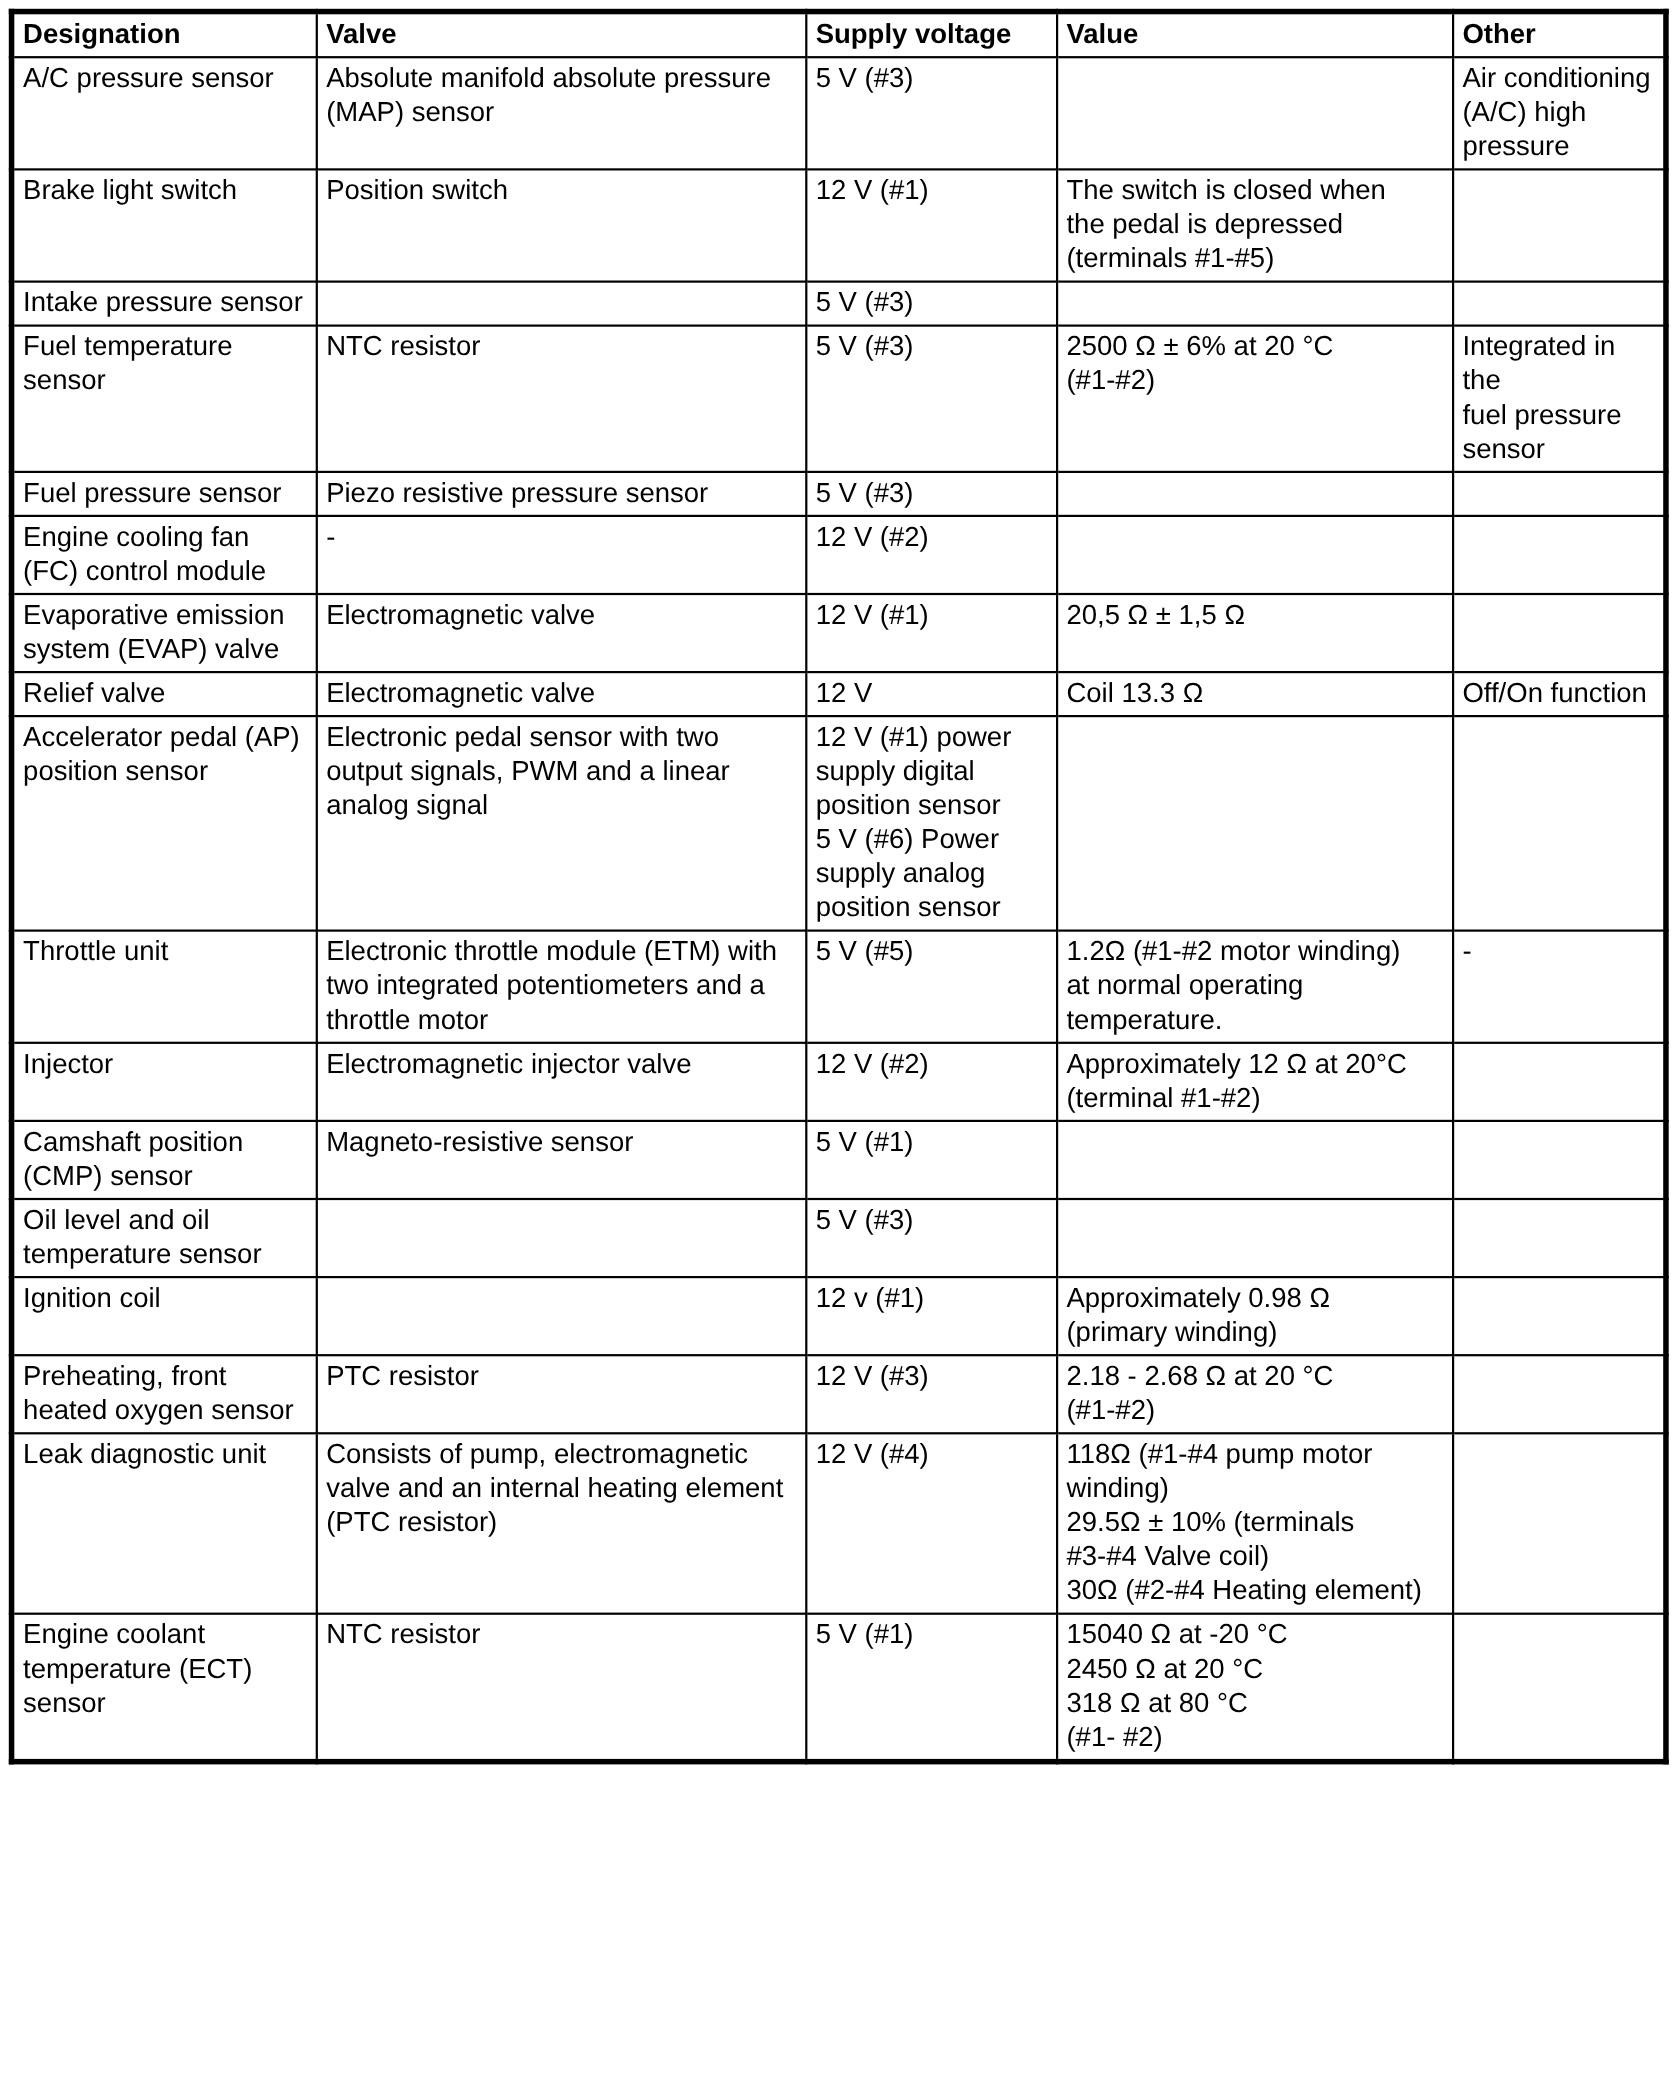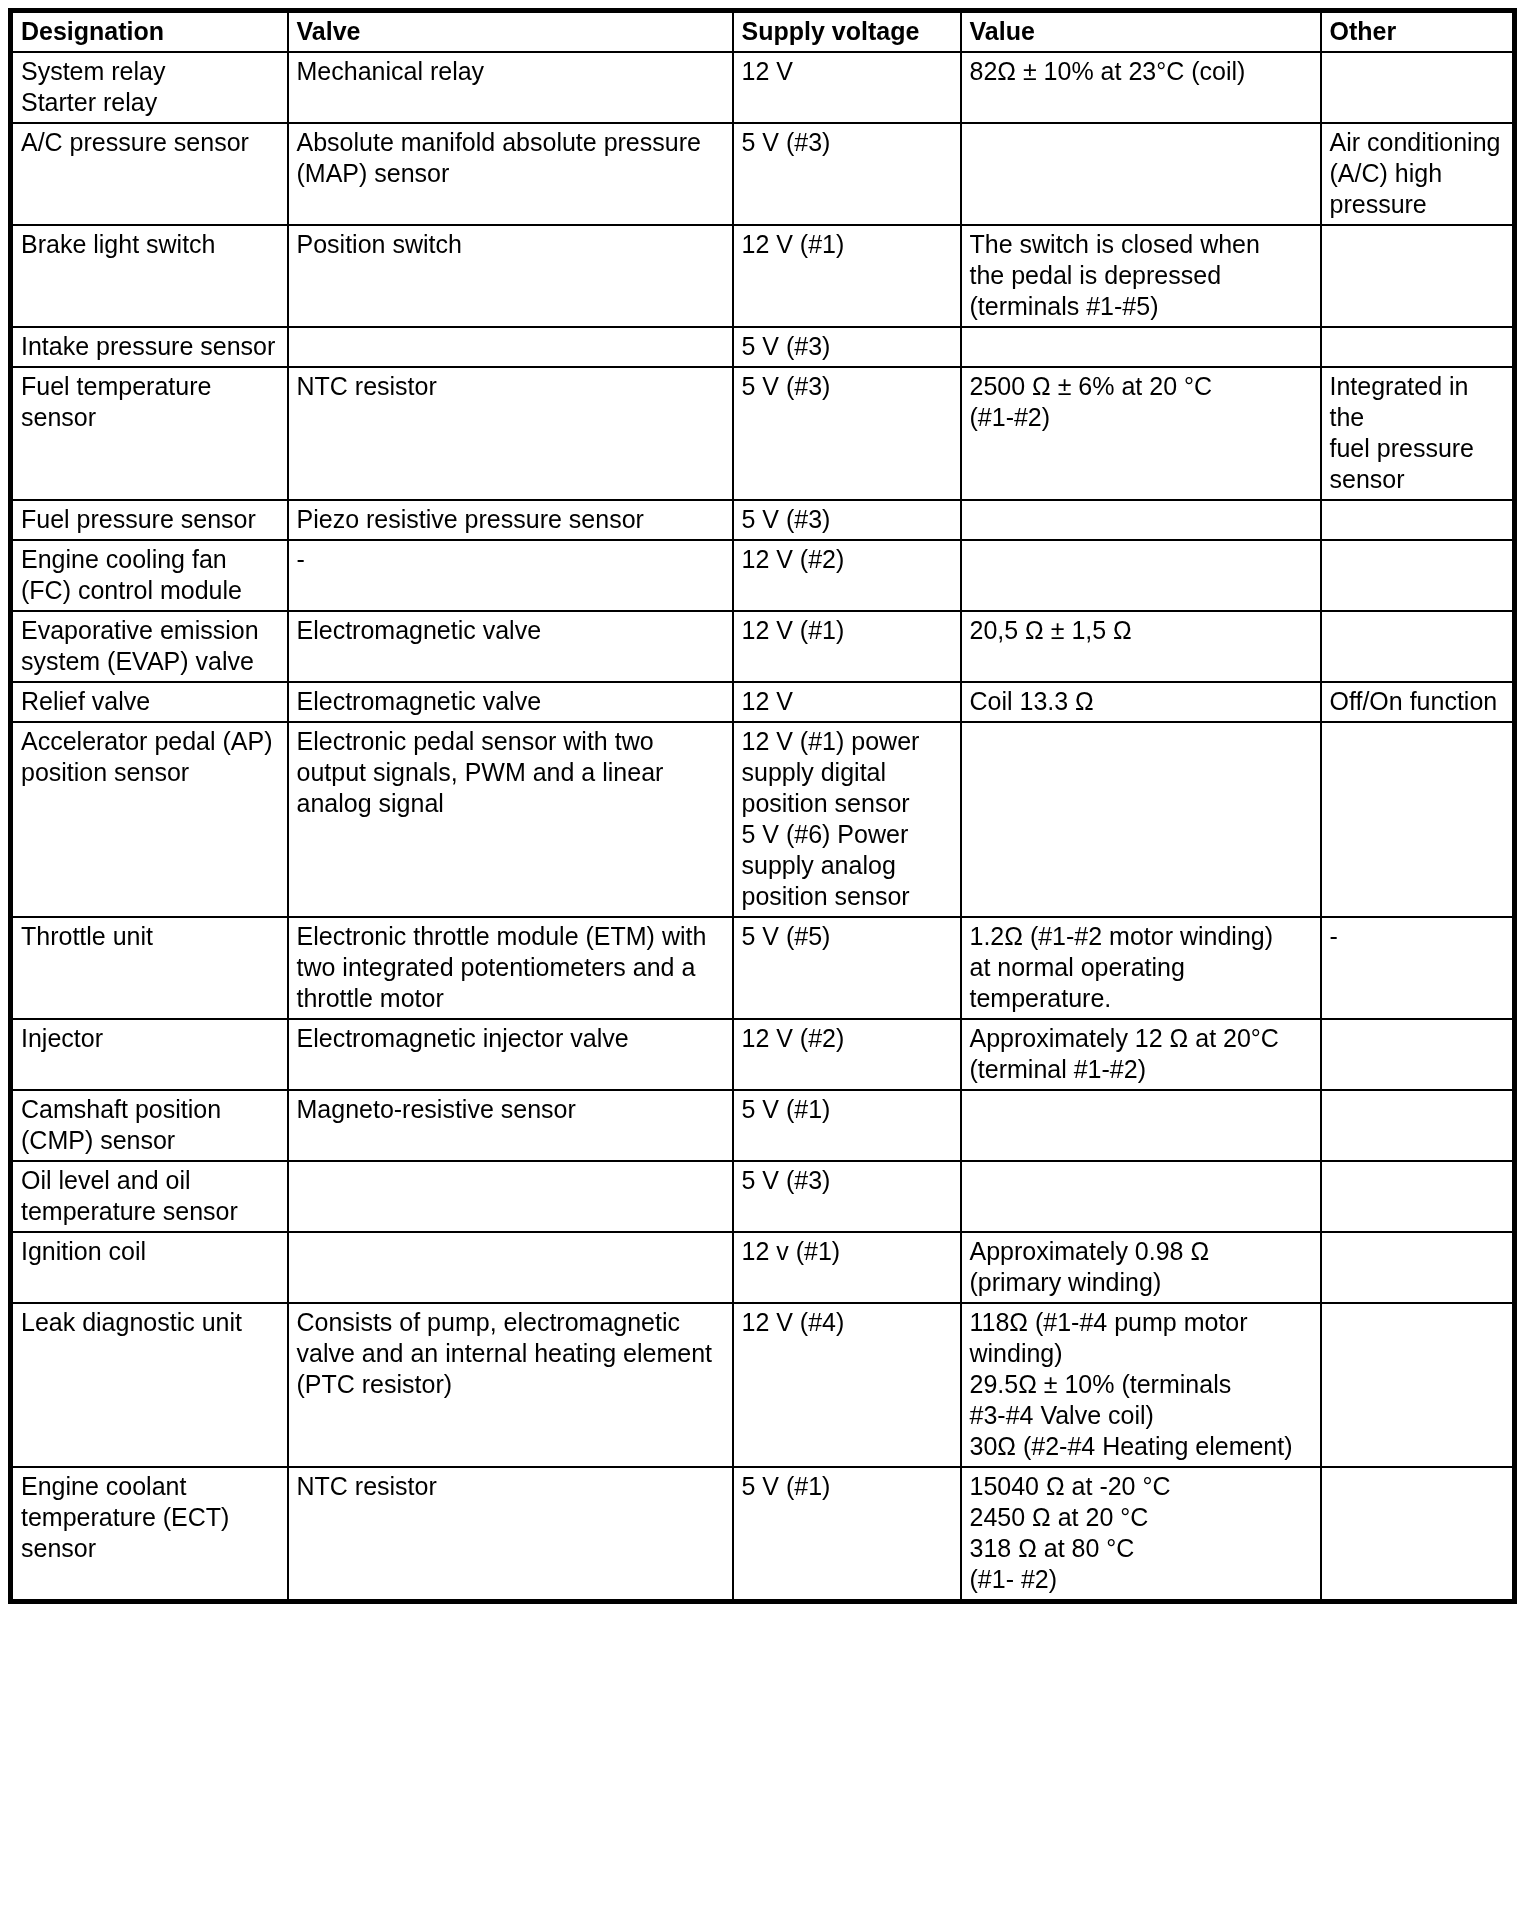--- a/index.html
+++ b/index.html
@@ -61,28 +61,20 @@
       <tr>
         <th>Designation</th>
         <th>Valve</th>
         <th>Supply voltage</th>
         <th>Value</th>
         <th>Other</th>
       </tr>
     </thead>
     <tbody>
         <tr>
-    <td>System relay
-Starter relay</td>
-    <td>Mechanical relay</td>
-    <td>12 V</td>
-    <td>82Ω ± 10% at 23°C (coil)</td>
-    <td></td>
-  </tr>
-        <tr>
     <td>A/C pressure sensor</td>
     <td>Absolute manifold absolute pressure
 (MAP) sensor</td>
     <td>5 V (#3)</td>
     <td></td>
     <td>Air conditioning
 (A/C) high
 pressure</td>
   </tr>
         <tr>
@@ -194,20 +186,29 @@
   </tr>
         <tr>
     <td>Ignition coil</td>
     <td></td>
     <td>12 v (#1)</td>
     <td>Approximately 0.98 Ω
 (primary winding)</td>
     <td></td>
   </tr>
         <tr>
+    <td>Preheating, front
+heated oxygen sensor</td>
+    <td>PTC resistor</td>
+    <td>12 V (#3)</td>
+    <td>2.18 - 2.68 Ω at 20 °C
+(#1-#2)</td>
+    <td></td>
+  </tr>
+        <tr>
     <td>Leak diagnostic unit</td>
     <td>Consists of pump, electromagnetic
 valve and an internal heating element
 (PTC resistor)</td>
     <td>12 V (#4)</td>
     <td>118Ω (#1-#4 pump motor
 winding)
 29.5Ω ± 10% (terminals
 #3-#4 Valve coil)
 30Ω (#2-#4 Heating element)</td>

